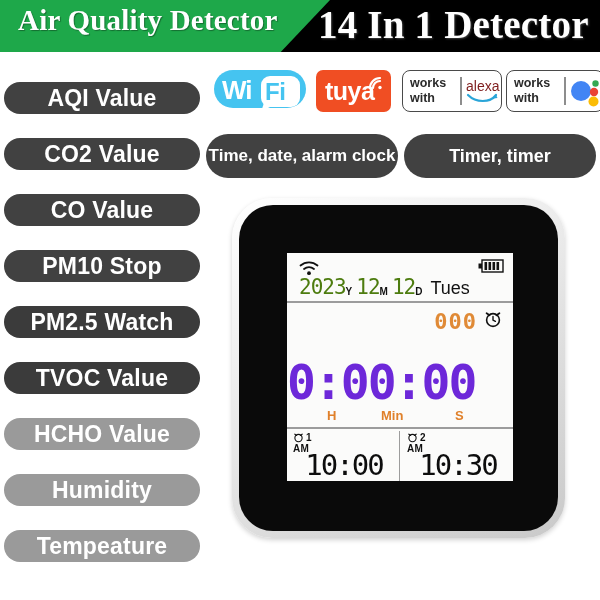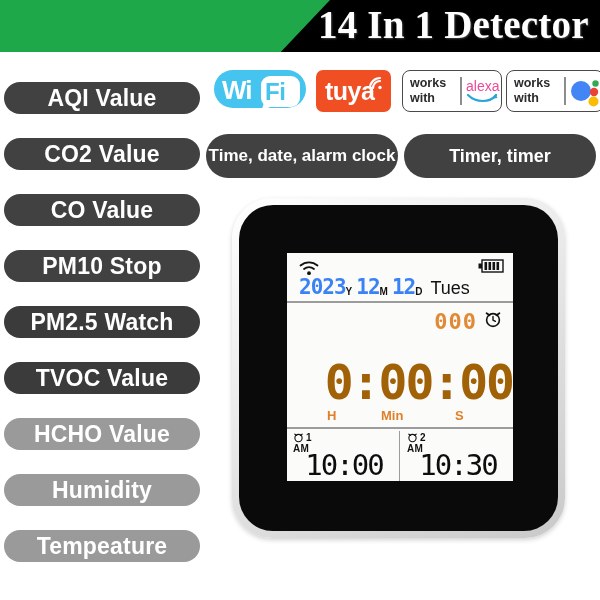--- a/index.html
+++ b/index.html
@@ -110,21 +110,21 @@
     position:absolute;left:7px;top:5px;
     font-size:12.5px;font-weight:bold;color:#2b2b2b;
     line-height:15px;text-align:left;
   }
   .works-divider{
     position:absolute;left:57px;top:6px;width:1.6px;height:28px;background:#8d8d8d;
   }
   .alexa-mark{position:absolute;left:63px;top:7px;width:33px;height:28px;}
   .alexa-word{
     position:absolute;left:0;top:0;width:33px;
-    font-size:14px;color:#ec4899;font-weight:normal;text-align:right;
+    font-size:14px;color:#7f1d1d;font-weight:normal;text-align:right;
     font-family:"Liberation Sans", sans-serif;
   }
   .google-dots{position:absolute;left:62px;top:6px;width:32px;height:30px;}
 
   
   .pill-row2{
     position:absolute;height:44px;border-radius:24px;
     background:#414141;color:#ffffff;
     display:flex;align-items:center;justify-content:center;
     font-weight:bold;white-space:nowrap;box-sizing:border-box;
@@ -150,21 +150,21 @@
   
   .lcd-top{position:absolute;left:0;top:0;width:226px;height:48px;}
   .wifi-icon{position:absolute;left:12px;top:7px;width:20px;height:16px;}
   .battery-icon{position:absolute;right:9px;top:6px;width:26px;height:14px;}
   .date-line{
     position:absolute;left:12px;top:18px;width:214px;height:28px;
     display:flex;align-items:flex-end;
   }
   .seg{
     font-family:"DejaVu Sans Mono", monospace;
-    font-weight:bold;color:#3b82f6;
+    font-weight:normal;color:#4d7c0f;
     font-size:21px;letter-spacing:-1px;
   }
   .seg-sub{
     font-family:"Liberation Sans", sans-serif;
     font-size:10px;font-weight:bold;color:#111111;
     margin:0 4px 2px 0;
   }
   .weekday{
     font-family:"Liberation Sans", sans-serif;
     font-size:18px;font-weight:normal;color:#111111;margin-left:4px;
@@ -176,23 +176,23 @@
     position:absolute;right:36px;top:56px;
     font-family:"DejaVu Sans Mono", monospace;
     font-size:22px;font-weight:bold;color:#e08a36;letter-spacing:1px;
   }
   .alarm-bell{position:absolute;right:10px;top:56px;width:20px;height:20px;}
   .sw-title{
     position:absolute;left:0;top:80px;width:226px;text-align:center;
     font-size:19px;font-weight:bold;color:#e0802a;letter-spacing:.3px;
   }
   .big-timer{
-    position:absolute;left:0;top:103px;width:226px;text-align:right;
+    position:absolute;left:0;top:103px;width:226px;text-align:left;
     font-family:"DejaVu Sans Mono", monospace;
-    font-size:48px;font-weight:bold;color:#a16207;letter-spacing:-2px;
+    font-size:48px;font-weight:bold;color:#6d28d9;letter-spacing:-2px;
     line-height:52px;
   }
   .unit-row{
     position:absolute;left:0;top:155px;width:226px;height:16px;
     color:#e0802a;font-size:13px;font-weight:bold;
   }
   .unit-row span{position:absolute;top:0;}
 
   
   .alarm-cell{position:absolute;top:177px;width:112px;height:51px;}
@@ -212,20 +212,21 @@
     position:absolute;left:2px;top:18px;width:110px;text-align:center;
     font-family:"DejaVu Sans Mono", monospace;
     font-size:29px;font-weight:normal;color:#0d0d0d;letter-spacing:-2px;
   }
 </style>
 </head>
 <body>
 
 <div class="header">
   <div class="header-green"></div>
+  <div class="header-title-left">Air Quality Detector</div>
   <div class="header-title-right">14 In 1 Detector</div>
 </div>
 <div class="header-strip"></div>
 
 <div id="pills-host">
     <div class="pill dark" style="top: 82px;">AQI Value</div>
     <div class="pill dark" style="top: 138px;">CO2 Value</div>
     <div class="pill dark" style="top: 194px;">CO Value</div>
     <div class="pill dark" style="top: 250px;">PM10 Stop</div>
     <div class="pill mid" style="top: 306px;">PM2.5 Watch</div>

